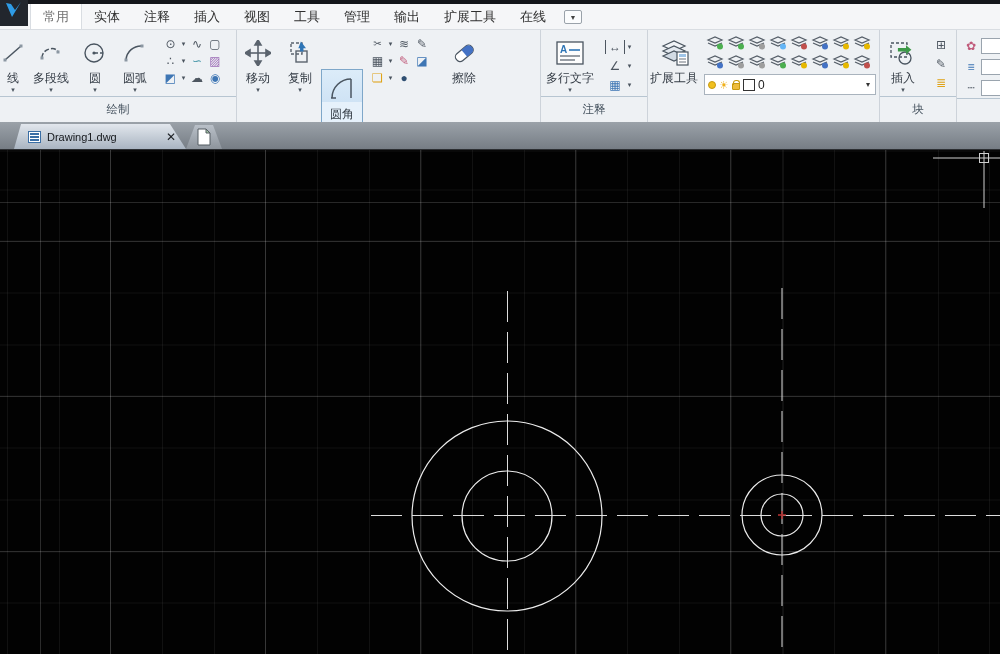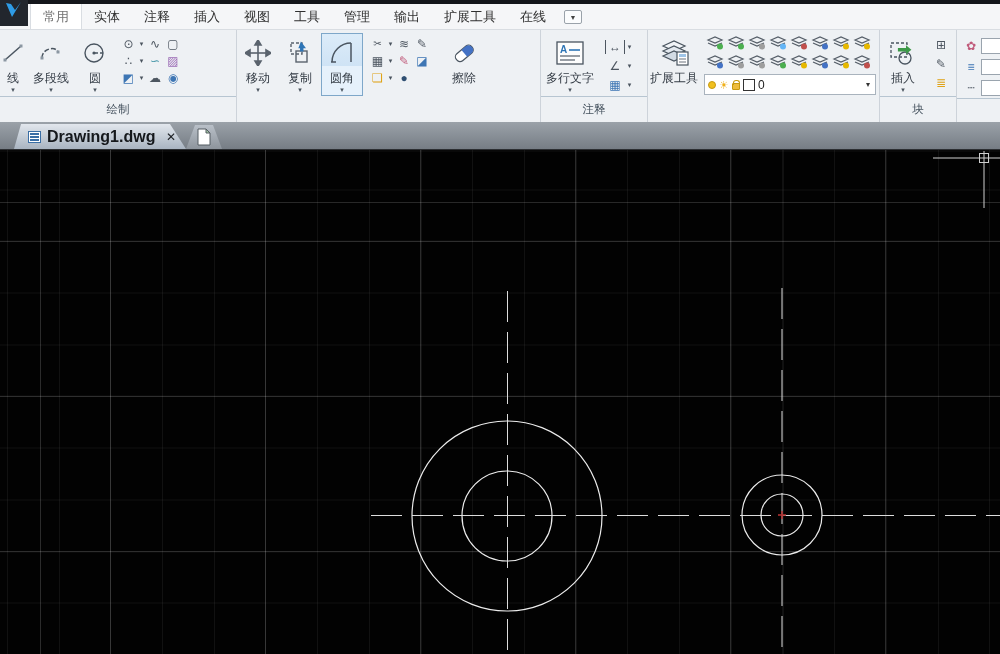--- a/index.html
+++ b/index.html
@@ -27,21 +27,21 @@
     background:#eef1f4; display:flex; }
   .panel { height:92px; display:flex; flex-direction:column; border-right:1px solid #cdd3da; overflow:hidden; }
   .pbody { height:77px; display:flex; align-items:flex-start; padding-top:3px; }
   .pfoot { height:32px; border-top:1px solid #b7c5d1; font-size:11.5px; color:#46535f;
     display:flex; align-items:center; justify-content:center; line-height:13px; }
   .big { display:flex; flex-direction:column; align-items:center; padding:1px 2px;
     background:none; border:1px solid transparent; font:inherit; cursor:default; }
   .big .bicon { height:36px; display:flex; align-items:center; justify-content:center; }
   .big .blabel { font-size:12px; color:#333b44; line-height:14px; white-space:nowrap; }
   .big .barrow { font-size:7px; color:#4a545e; line-height:9px; }
-  .big.hl { border:1px solid #7ea7c9; background:linear-gradient(#dcecf9,#cfe3f5 52%,#e6f1fb 52%); }
+  .big.hl { border:1px solid #7ea7c9; background:linear-gradient(#dcecf9,#cfe3f5 52%,#e6f1fb 52%);margin-top:36px; }
   .minigrid { display:grid; margin:2px 4px 0 6px; grid-auto-rows:17px; align-items:center; }
   .mg-draw   { grid-template-columns:17px 9px 18px 18px; }
   .mg-mod    { grid-template-columns:17px 9px 18px 18px; }
   .mg-anno   { grid-template-columns:20px 9px; margin-top:4px; grid-auto-rows:19px; }
   .mg-block  { grid-template-columns:18px; margin-top:2px; grid-auto-rows:19px; }
   .mi { font-size:12px; color:#4d5660; display:flex; align-items:center; justify-content:center;
     line-height:14px; cursor:default; }
   .mi.small { font-size:10px; }
   .ar { font-size:7px; color:#4a545e; display:flex; align-items:center; justify-content:center; }
   .c-blue   { color:#3e76b4; } .c-navy { color:#2f4f72; }
@@ -71,21 +71,21 @@
 
   
   .doctabs { position:absolute; left:0; top:122px; width:1000px; height:28px;
     background:linear-gradient(#9ba2a9,#767d85); border-bottom:1px solid #2c2f33; }
   .dtab { position:absolute; left:14px; bottom:0; width:172px; height:25px;
     background:linear-gradient(#e2e7ed,#a9b4c1); clip-path:polygon(7px 0,calc(100% - 16px) 0,100% 100%,0 100%);
     display:flex; align-items:center; padding:0 10px 0 14px; gap:6px; }
   .dwgicon { width:13px; height:12px; background:#fff; border:1px solid #3a6ea5;
     display:flex; flex-direction:column; justify-content:center; gap:1px; padding:1px; }
   .dwgicon i { display:block; height:2px; background:#3a6ea5; }
-  .dtab .tlabel { font-size:16px; font-weight:bold; color:#15181c; white-space:nowrap; }
+  .dtab .tlabel { font-size:11px; font-weight:normal; color:#15181c; white-space:nowrap; }
   .dtab .tclose { margin-left:auto; font-size:12px; font-weight:bold; color:#1a1d21; }
   .newtab { position:absolute; left:186px; bottom:0; width:36px; height:24px;
     background:linear-gradient(#b9c0c8,#8d949c); clip-path:polygon(9px 0,calc(100% - 9px) 0,100% 100%,0 100%);
     display:flex; align-items:center; justify-content:center; }
 
   
   .canvas { position:absolute; left:0; top:150px; width:1000px; height:504px; background:#020202;
     background-image:
       repeating-linear-gradient(90deg, rgba(255,255,255,0.16) 0 1px, transparent 1px 155px),
       repeating-linear-gradient(0deg,  rgba(255,255,255,0.15) 0 1px, transparent 1px 155px),
@@ -157,20 +157,31 @@
         </button>
         <button class="big" style="width:38px">
           <span class="bicon">
             <svg class="icn" width="26" height="26" viewBox="0 0 26 26">
                 <circle cx="12" cy="13" r="9" fill="none" stroke="#4a5560" stroke-width="1.4"></circle>
                 <circle cx="12" cy="13" r="1.6" fill="#4a5560"></circle>
                 <line x1="13" y1="13" x2="21" y2="13" stroke="#4a5560" stroke-width="1.3" stroke-dasharray="3 2"></line>
               </svg>
           </span>
           <span class="blabel">圆</span>
+          <span class="barrow">▾</span>
+        </button>
+        <button class="big" style="width:42px">
+          <span class="bicon">
+            <svg class="icn" width="26" height="24" viewBox="0 0 26 24">
+                <path d="M4,19 A 15 15 0 0 1 20,5" fill="none" stroke="#4a5560" stroke-width="1.5"></path>
+                <rect x="2.5" y="17.5" width="3" height="3" fill="#8b97a2"></rect>
+                <rect x="18.5" y="3.5" width="3" height="3" fill="#8b97a2"></rect>
+              </svg>
+          </span>
+          <span class="blabel">圆弧</span>
           <span class="barrow">▾</span>
         </button>
         <div class="minigrid mg-draw">
           <span class="mi">⊙</span>
           <span class="ar">▾</span>
           <span class="mi">∿</span>
           <span class="mi">▢</span>
           <span class="mi">∴</span>
           <span class="ar">▾</span>
           <span class="mi c-teal">∽</span>

